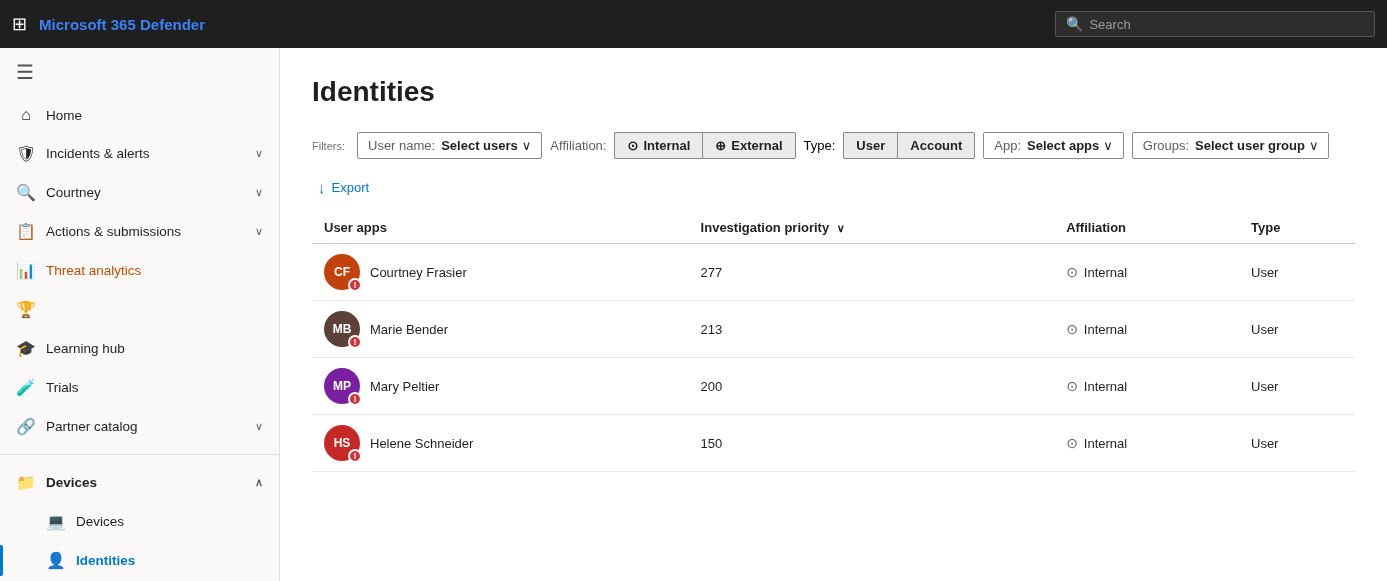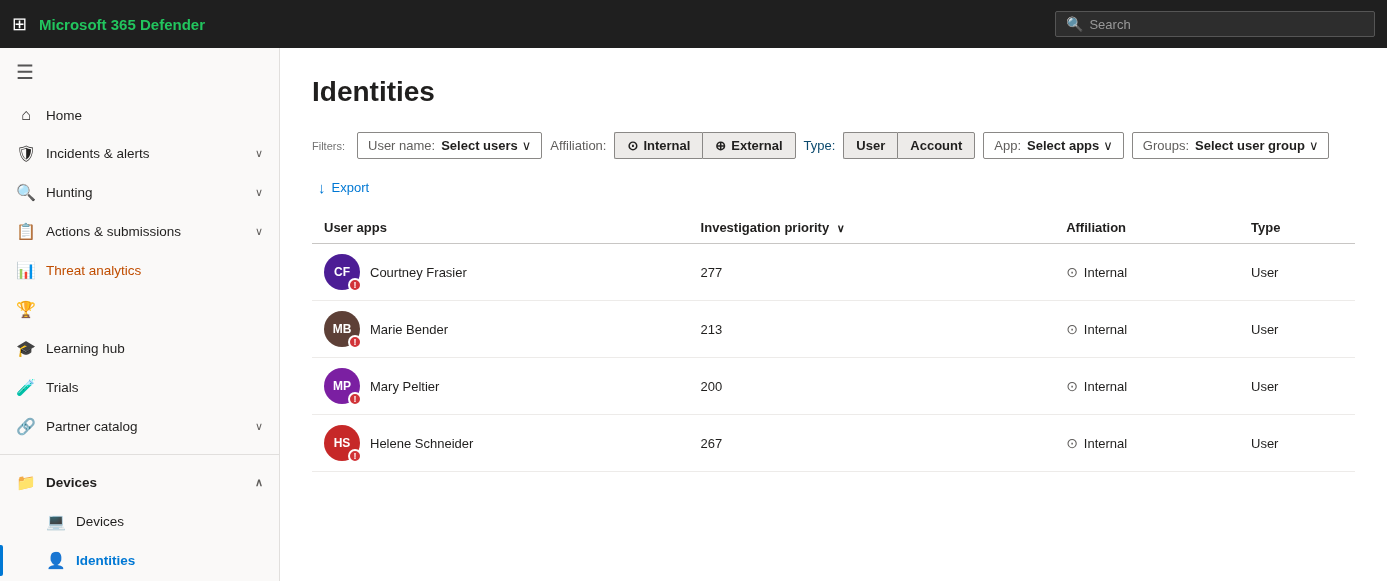--- a/index.html
+++ b/index.html
@@ -10,21 +10,21 @@
       background: #1a1a2e;
       background: #1f1f1f;
       height: 48px;
       display: flex;
       align-items: center;
       padding: 0 12px;
       gap: 12px;
       flex-shrink: 0;
     }
     .topbar-grid-icon { color: #fff; font-size: 18px; cursor: pointer; }
-    .topbar-title { color: #22c55e; font-size: 15px; font-weight: 600; flex: 1; }
+    .topbar-title { color: #3b82f6; font-size: 15px; font-weight: 600; flex: 1; }
     .topbar-search {
       display: flex;
       align-items: center;
       background: #2d2d2d;
       border: 1px solid #555;
       border-radius: 2px;
       padding: 4px 10px;
       gap: 6px;
       width: 320px;
     }
@@ -197,21 +197,21 @@
       <span class="nav-icon">⌂</span>
       <span class="nav-label">Home</span>
     </div>
     <div class="nav-item">
       <span class="nav-icon">🛡</span>
       <span class="nav-label">Incidents &amp; alerts</span>
       <span class="nav-chevron">∨</span>
     </div>
     <div class="nav-item">
       <span class="nav-icon">🔍</span>
-      <span class="nav-label">Hunting</span>
+      <span class="nav-label">Courtney</span>
       <span class="nav-chevron">∨</span>
     </div>
     <div class="nav-item">
       <span class="nav-icon">📋</span>
       <span class="nav-label">Actions &amp; submissions</span>
       <span class="nav-chevron">∨</span>
     </div>
     <div class="nav-item active">
       <span class="nav-icon">📊</span>
       <span class="nav-label">Threat analytics</span>
@@ -268,21 +268,21 @@
         <button class="filter-toggle active">
           <span style="font-size:13px;">⊙</span>
           <span>Internal</span>
         </button>
         <button class="filter-toggle active">
           <span style="font-size:13px;">⊕</span>
           <span>External</span>
         </button>
       </div>
 
-      <span style="font-size:13px;color:#0c4a6e;">Type:</span>
+      <span style="font-size:13px;color:#000000;">Type:</span>
       <div class="filter-group">
         <button class="filter-toggle active">
           <span>User</span>
         </button>
         <button class="filter-toggle active">
           <span>Account</span>
         </button>
       </div>
 
       <button class="filter-btn">
@@ -315,21 +315,21 @@
           </th>
           <th>Affiliation</th>
           <th>Type</th>
         </tr>
       </thead>
       <tbody id="table-body">
           <tr>
             <td>
     <div class="user-cell">
       <div class="avatar-wrap">
-        <div class="avatar-initials" style="background:#4c1d95;">CF</div>
+        <div class="avatar-initials" style="background:#c2410c;">CF</div>
         <div class="avatar-badge">!</div>
       </div>
       <span>Courtney Frasier</span>
     </div>
   </td>
             <td>277</td>
             <td>
     <div class="affil-cell">
       <span class="affil-sym">⊙</span>
       <span>Internal</span>
@@ -378,21 +378,21 @@
           <tr>
             <td>
     <div class="user-cell">
       <div class="avatar-wrap">
         <div class="avatar-initials" style="background:#c62828;">HS</div>
         <div class="avatar-badge">!</div>
       </div>
       <span>Helene Schneider</span>
     </div>
   </td>
-            <td>267</td>
+            <td>150</td>
             <td>
     <div class="affil-cell">
       <span class="affil-sym">⊙</span>
       <span>Internal</span>
     </div>
   </td>
             <td>User</td>
           </tr>
         </tbody>
     </table>

